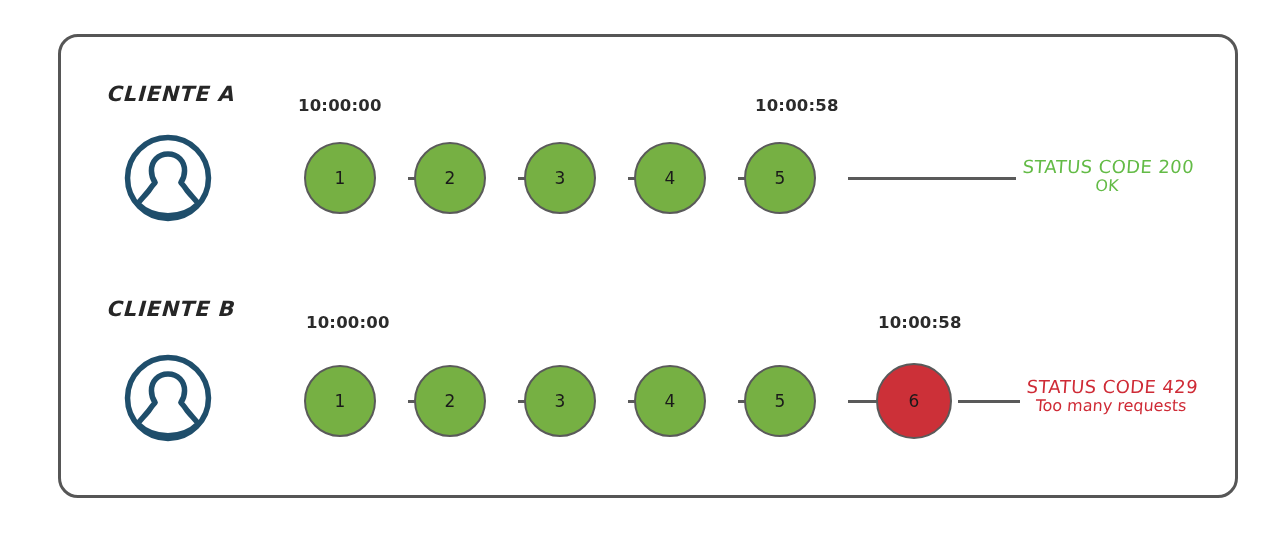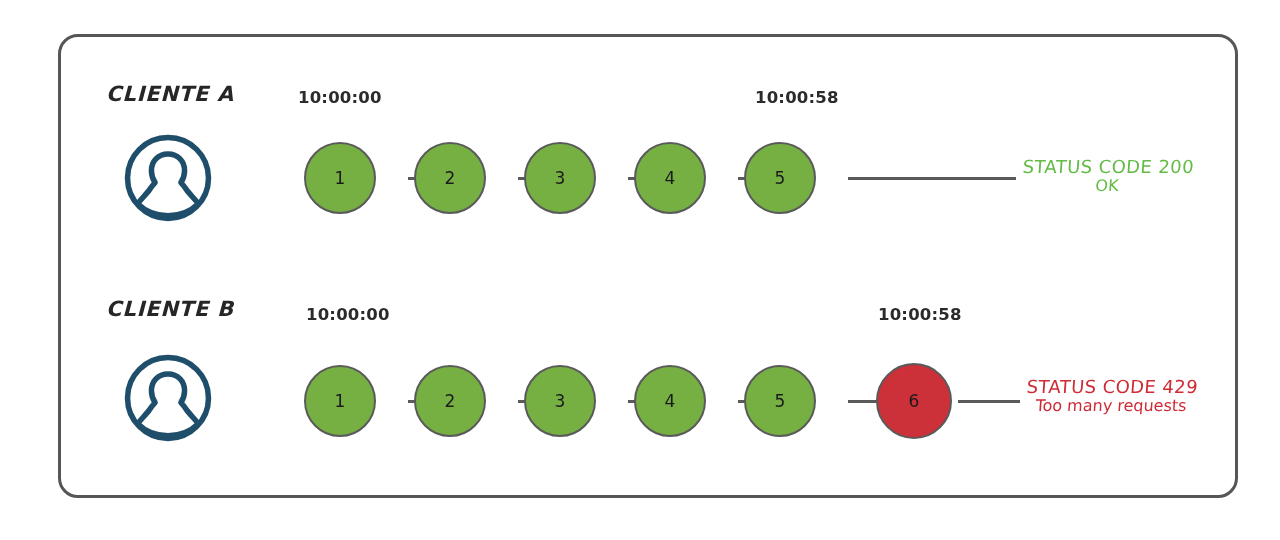--- a/index.html
+++ b/index.html
@@ -40,20 +40,21 @@
   }
 
   .timestamp {
     position: absolute;
     font-family: "DejaVu Sans", sans-serif;
     font-size: 16.5px;
     font-weight: bold;
     color: #2b2b2b;
     white-space: nowrap;
     letter-spacing: 0.2px;
+    margin-top: 8px;
   }
 
   .avatar {
     position: absolute;
     width: 92px;
     height: 92px;
   }
 
   .node {
     position: absolute;

